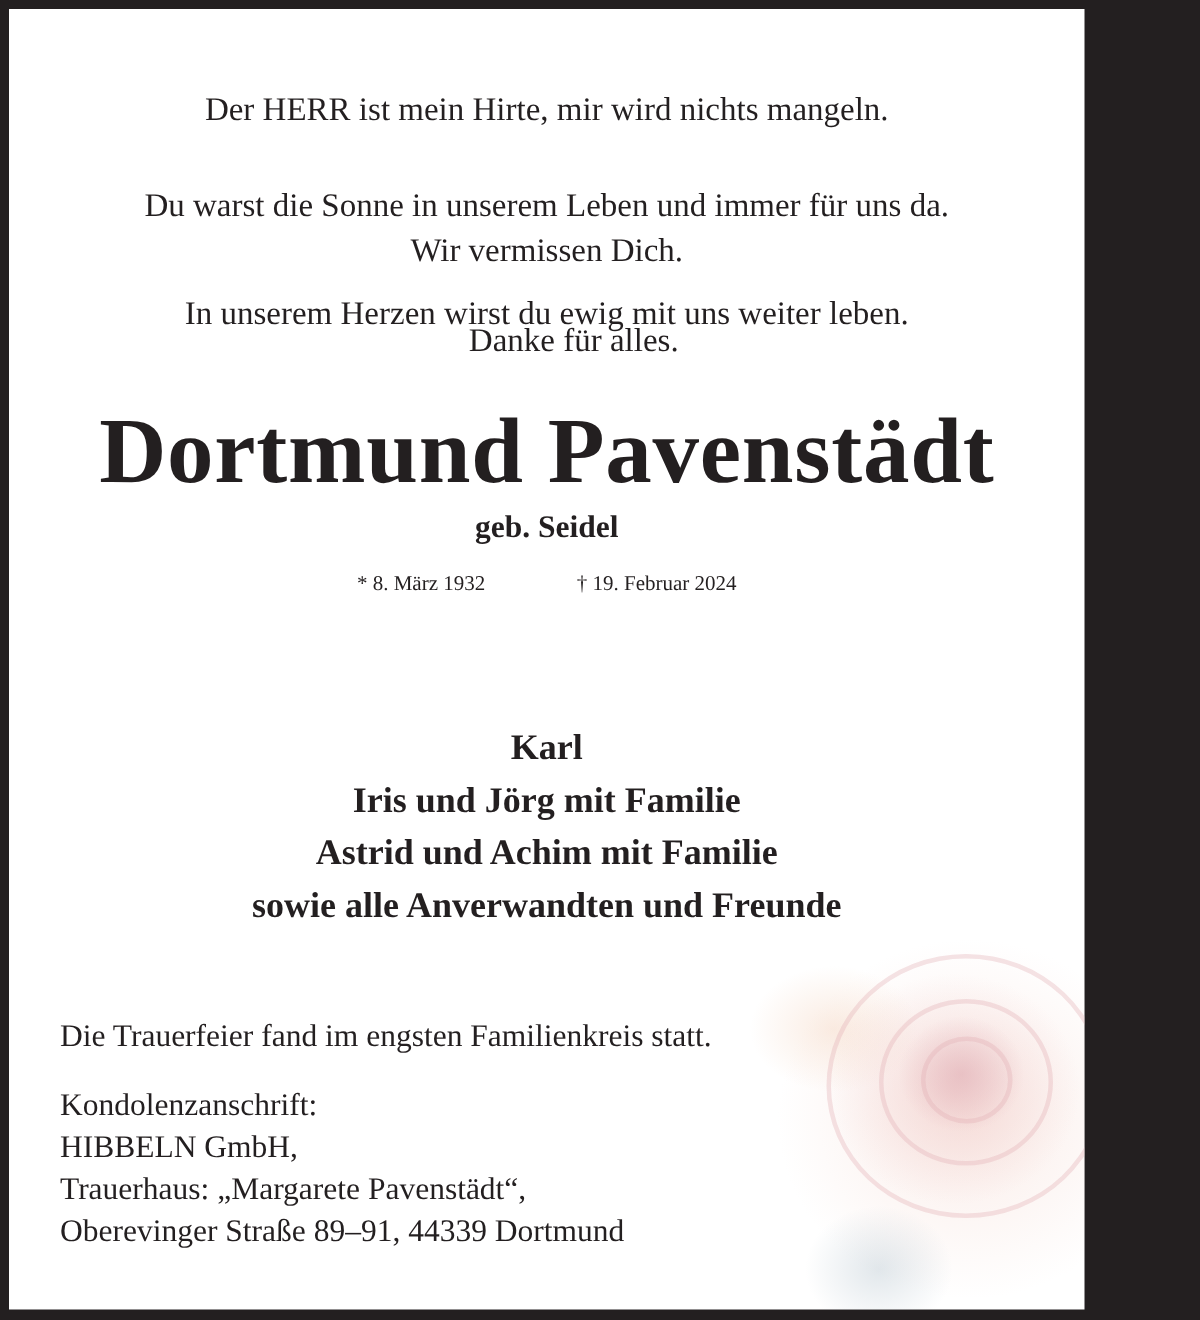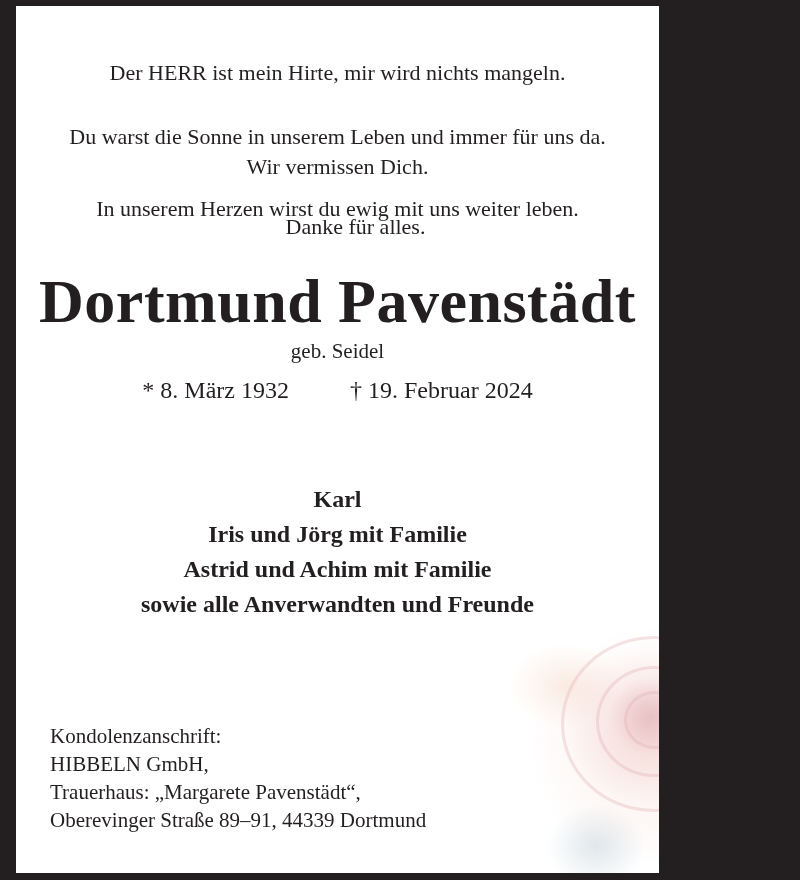--- a/index.html
+++ b/index.html
@@ -6,24 +6,23 @@
     body {
       width: 800px; height: 880px;
       background: #231f20;
       font-family: "DejaVu Serif", "Liberation Serif", serif;
       color: #231f20;
       overflow: hidden;
     }
     .card {
       position: absolute;
       left: 6px; top: 6px;
-      width: 643px; height: 867px;
+      width: 717px; height: 867px;
       background: #ffffff;
       overflow: hidden;
-      margin-left: 10px;
     }
     .rose {
       position: absolute;
       left: 460px; top: 560px;
       width: 340px; height: 320px;
       pointer-events: none;
     }
     .rose .wash {
       position: absolute; inset: 0;
       background:
@@ -57,21 +56,21 @@
       line-height: 70px;
       letter-spacing: 0.5px;
     }
     .sub {
       font-family: "Liberation Serif", serif;
       font-size: 21px;
       line-height: 28px;
     }
     .dates {
       font-family: "Liberation Serif", serif;
-      font-size: 24px;
+      font-size: 14px;
       line-height: 30px;
       display: flex;
       justify-content: center;
       gap: 61px;
     }
     .bold-line {
       font-family: "Liberation Serif", serif;
       font-weight: bold;
       font-size: 24px;
       line-height: 34px;
@@ -98,32 +97,33 @@
   </div>
 
   <div class="line verse" style="top:52px;">Der HERR ist mein Hirte, mir wird nichts mangeln.</div>
 
   <div class="line verse" style="top:116px;">Du warst die Sonne in unserem Leben und immer für uns da.</div>
   <div class="line verse" style="top:146px;">Wir vermissen Dich.</div>
   <div class="line verse" style="top:188px;">In unserem Herzen wirst du ewig mit uns weiter leben.</div>
   <div class="line verse" style="top:206px;padding-left:36px;">Danke für alles.</div>
 
   <div class="line name" style="top:260px;">Dortmund Pavenstädt</div>
-  <div class="line sub" style="top:331px;">geb. Seidel</div>
+  <div class="line sub" style="top:331px;font-weight:bold;">geb. Seidel</div>
 
   <div class="line dates" style="top:369px;">
     <span>* 8. März 1932</span>
     <span>† 19. Februar 2024</span>
   </div>
 
 
   <div class="line bold-line" style="top:476px;">Karl</div>
   <div class="line bold-line" style="top:511px;">Iris und Jörg mit Familie</div>
   <div class="line bold-line" style="top:546px;text-align:center;">Astrid und Achim mit Familie</div>
   <div class="line bold-line" style="top:581px;">sowie alle Anverwandten und Freunde</div>
 
+  <div class="left-block" style="top:670px;">Die Trauerfeier fand im engsten Familienkreis statt.</div>
 
   <div class="left-block" style="top:716px;">Kondolenzanschrift:</div>
   <div class="left-block" style="top:744px;">HIBBELN GmbH,</div>
   <div class="left-block" style="top:772px;">Trauerhaus: „Margarete Pavenstädt“,</div>
   <div class="left-block" style="top:800px;">Oberevinger Straße 89–91, 44339 Dortmund</div>
 
 </div>
 
 </body></html>

